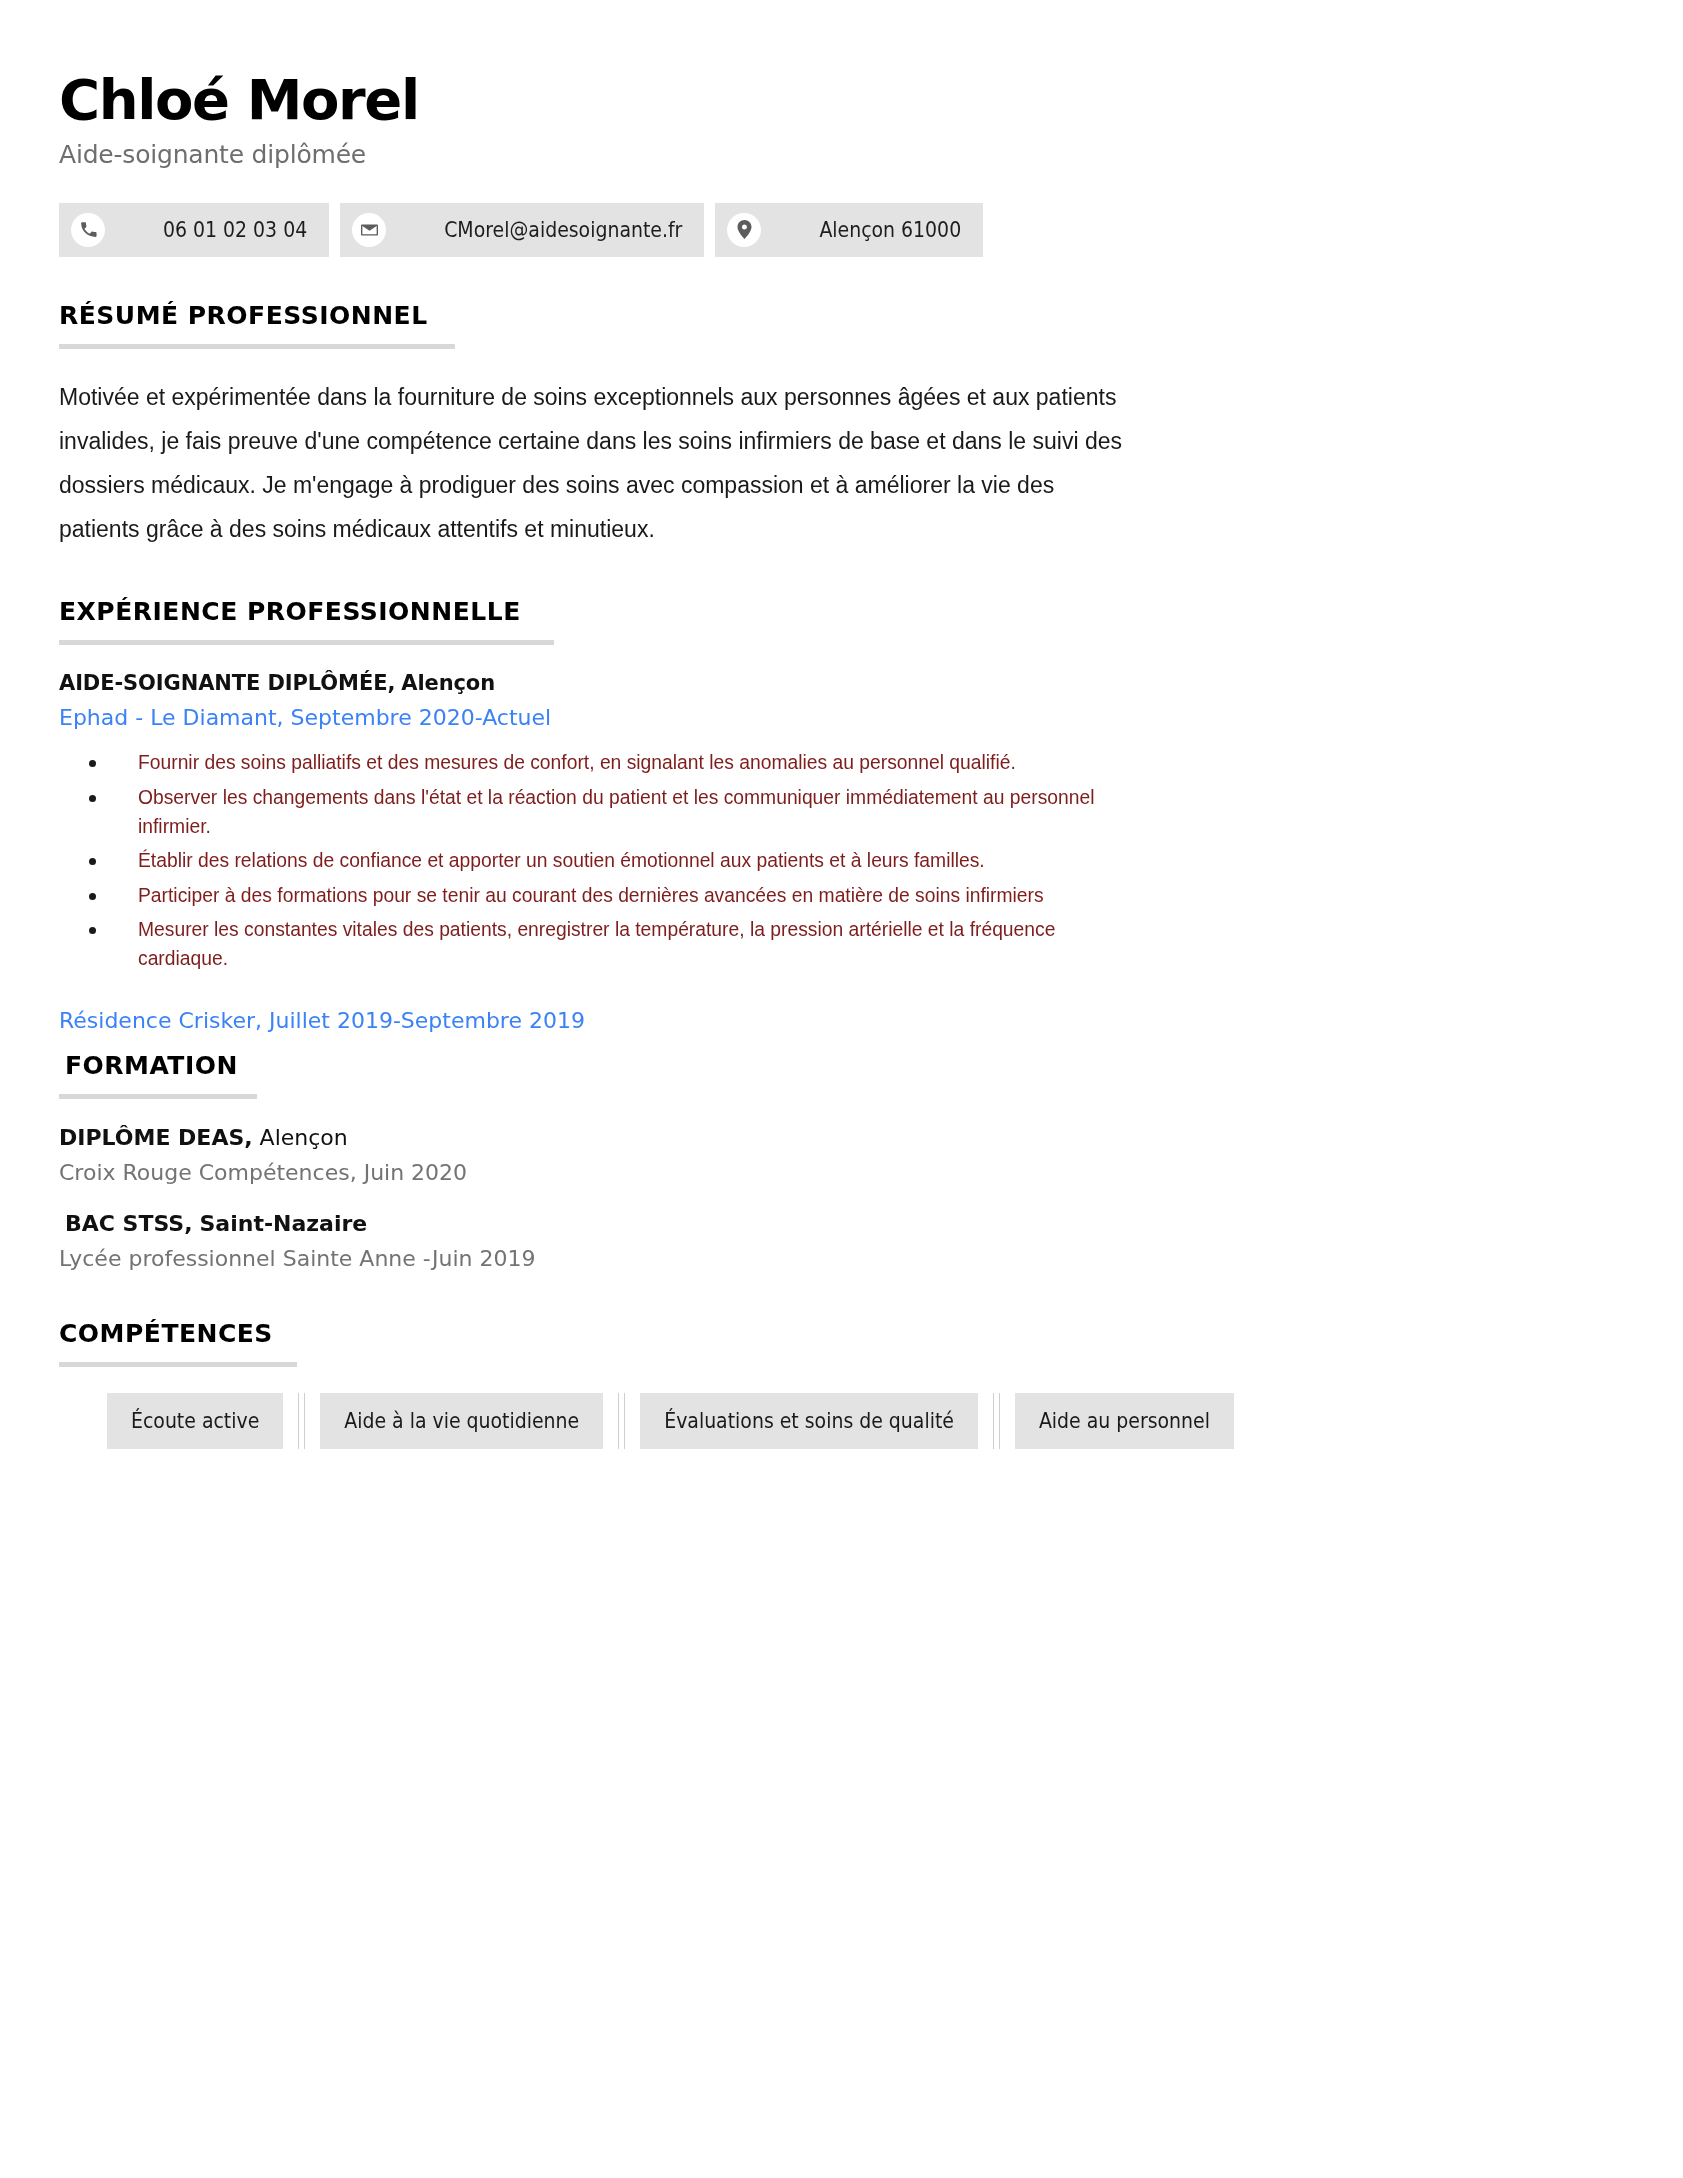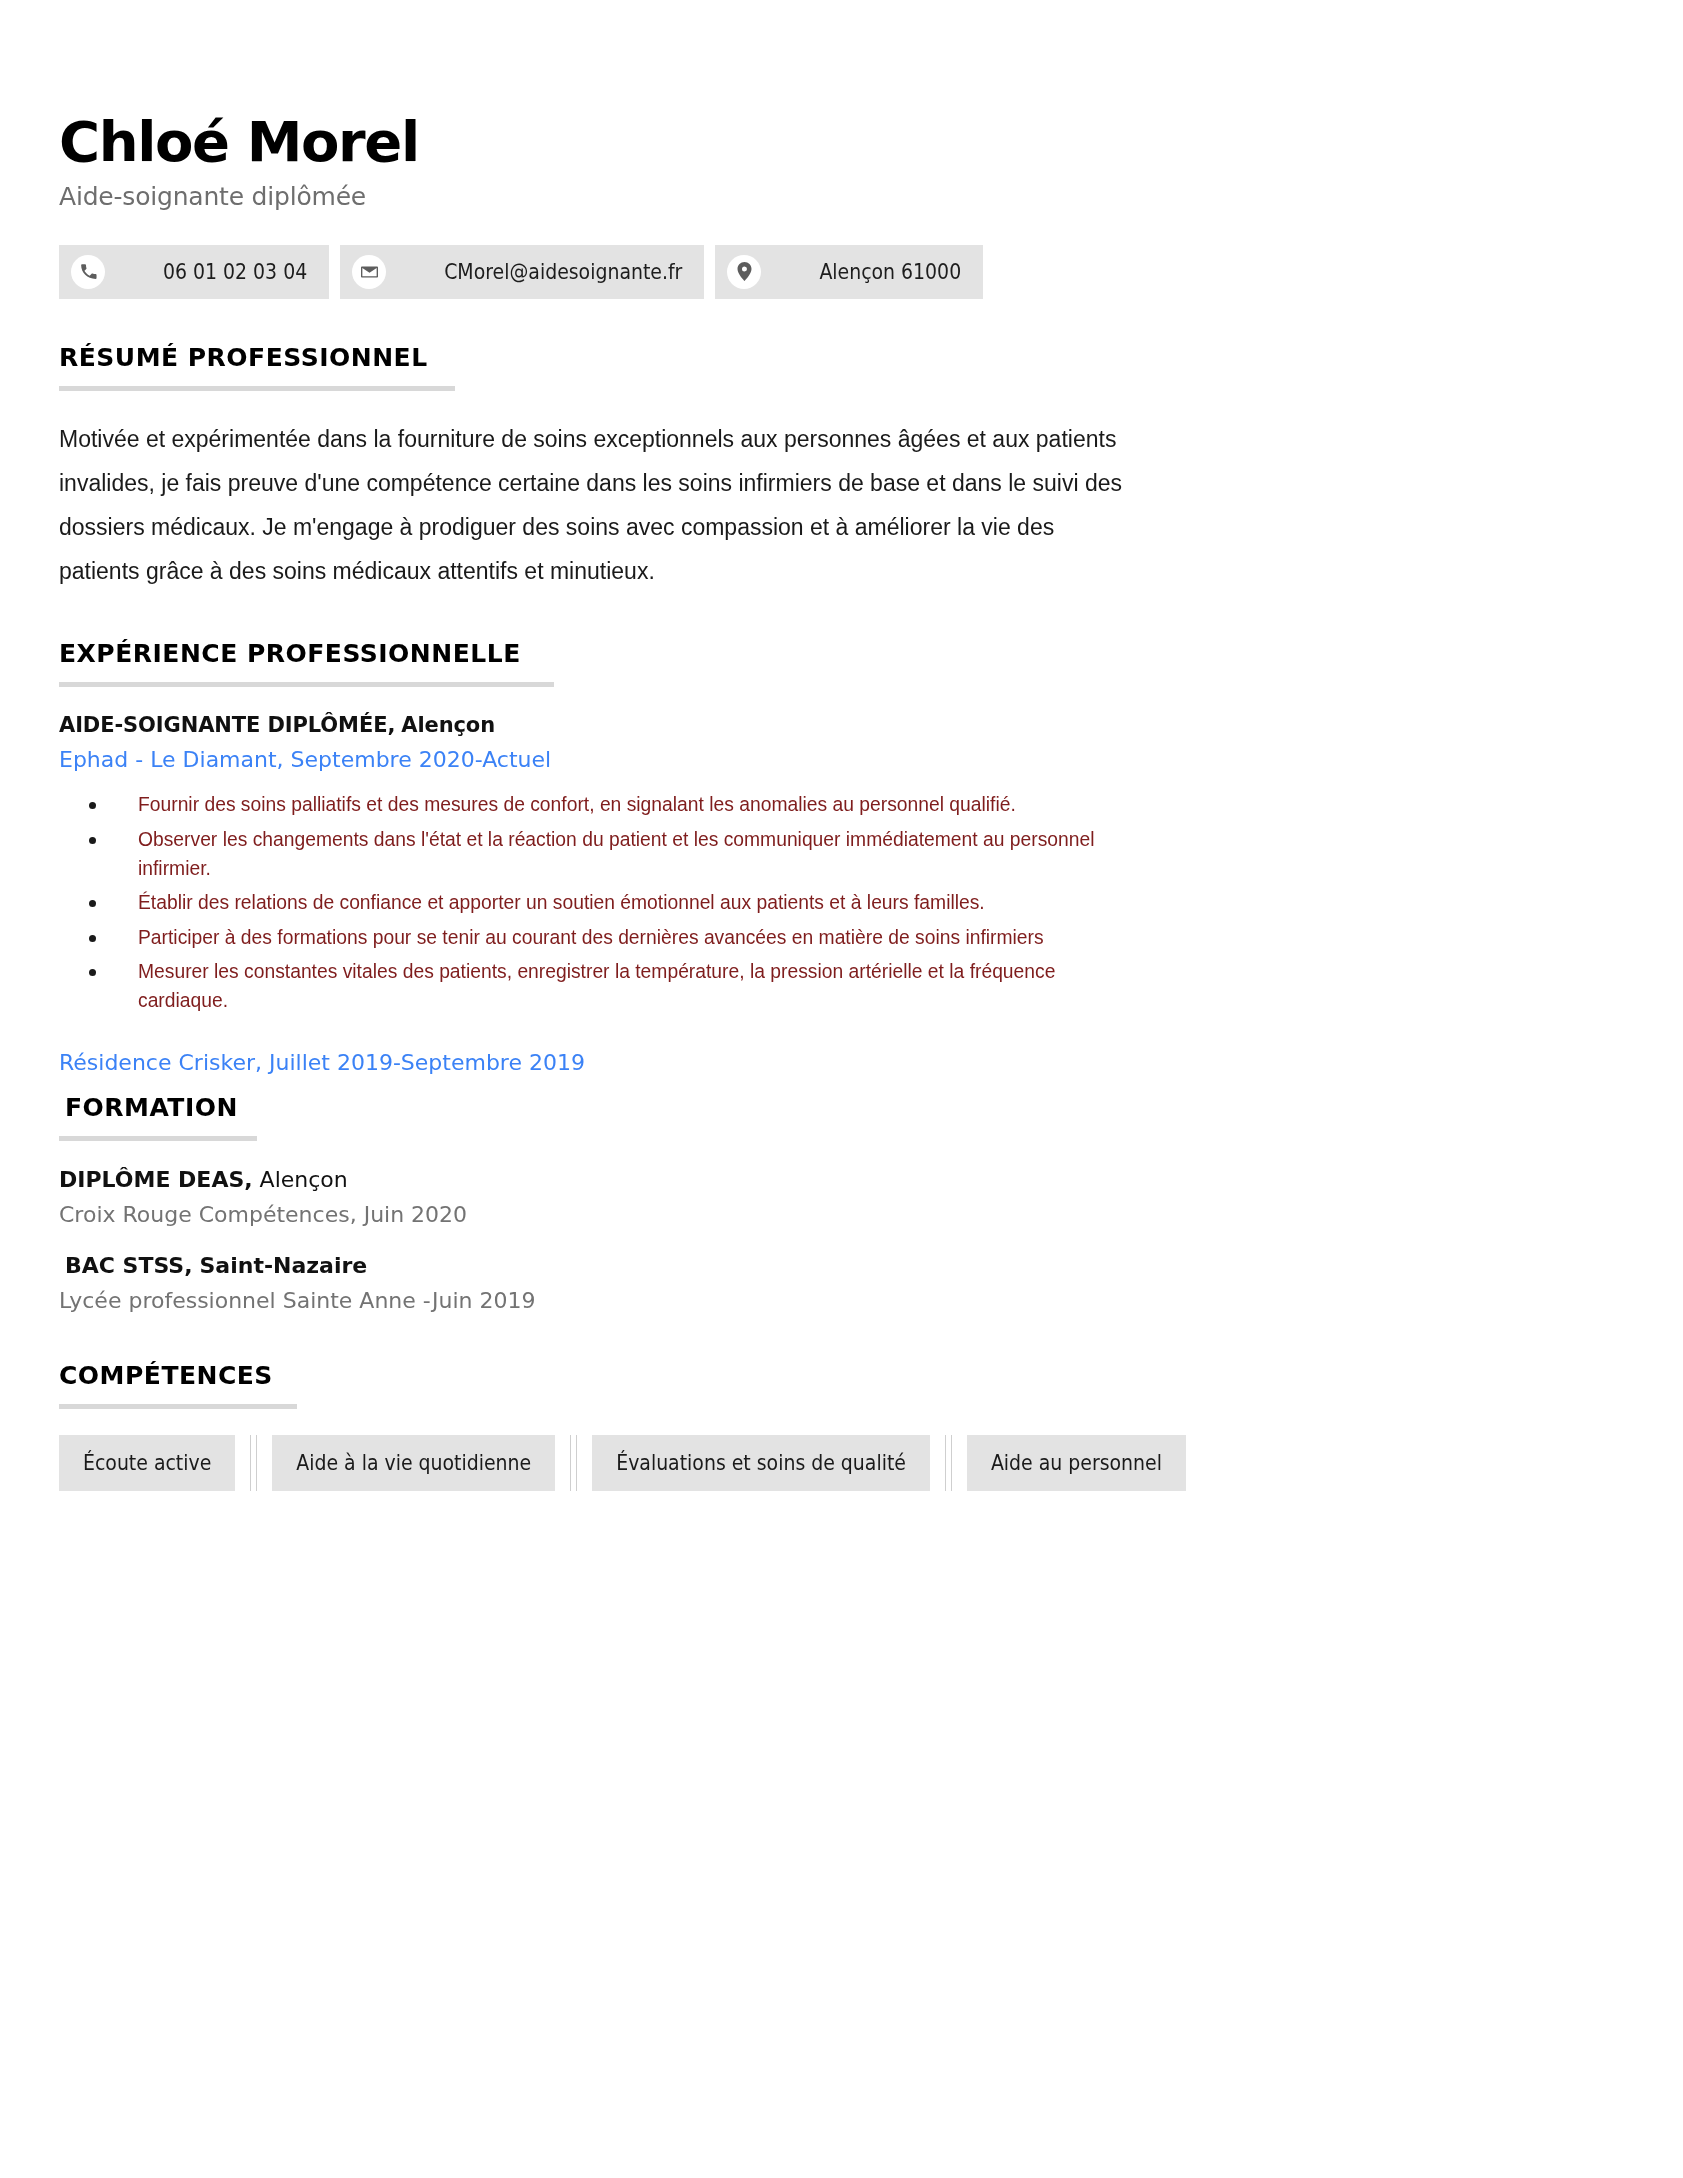--- a/index.html
+++ b/index.html
@@ -29,21 +29,21 @@
     left: 0;
     top: 0;
     width: 1219px;
     height: 2178px;
     background: #ffffff;
     padding: 0 0 0 0;
     box-sizing: border-box;
   }
 
   .inner {
-    padding: 113px 79px 0 59px;
+    padding: 71px 79px 0 59px;
   }
 
   
   .name {
     font-family: "DejaVu Sans", sans-serif;
     font-weight: 700;
     font-size: 56px;
     letter-spacing: -1.4px;
     line-height: 1.05;
     color: #000000;
@@ -184,20 +184,21 @@
     margin: 0 0 26px 0;
   }
   .indent-1 { padding-left: 6px; }
 
   
   .skills-row {
     display: flex;
     align-items: stretch;
     gap: 12px;
     margin-top: 4px;
+    margin-left: 48px;
   }
   .skill {
     background: #e3e3e3;
     display: flex;
     align-items: center;
     justify-content: center;
     padding: 16px 24px;
     font-family: "DejaVu Sans Condensed", "Liberation Sans Narrow", "Liberation Sans", sans-serif;
     font-size: 21px;
     color: #1a1a1a;

